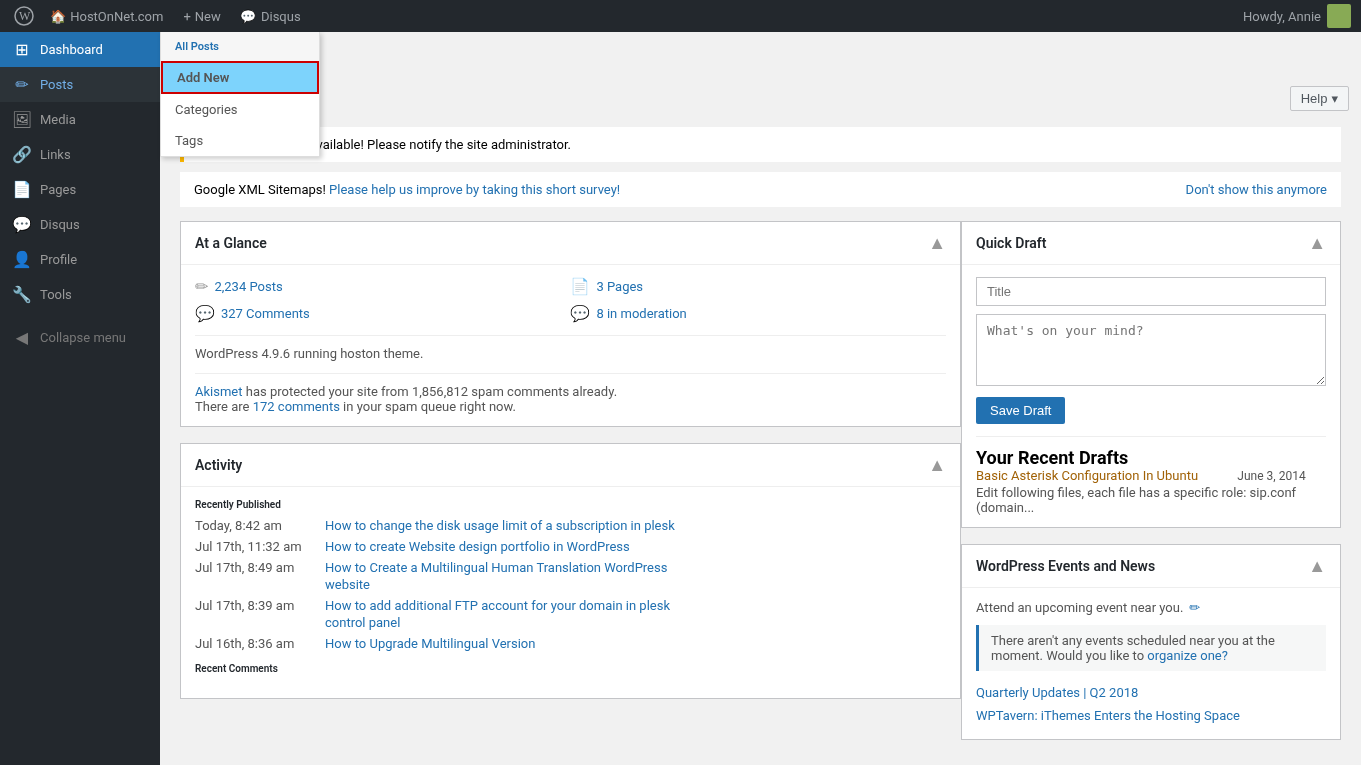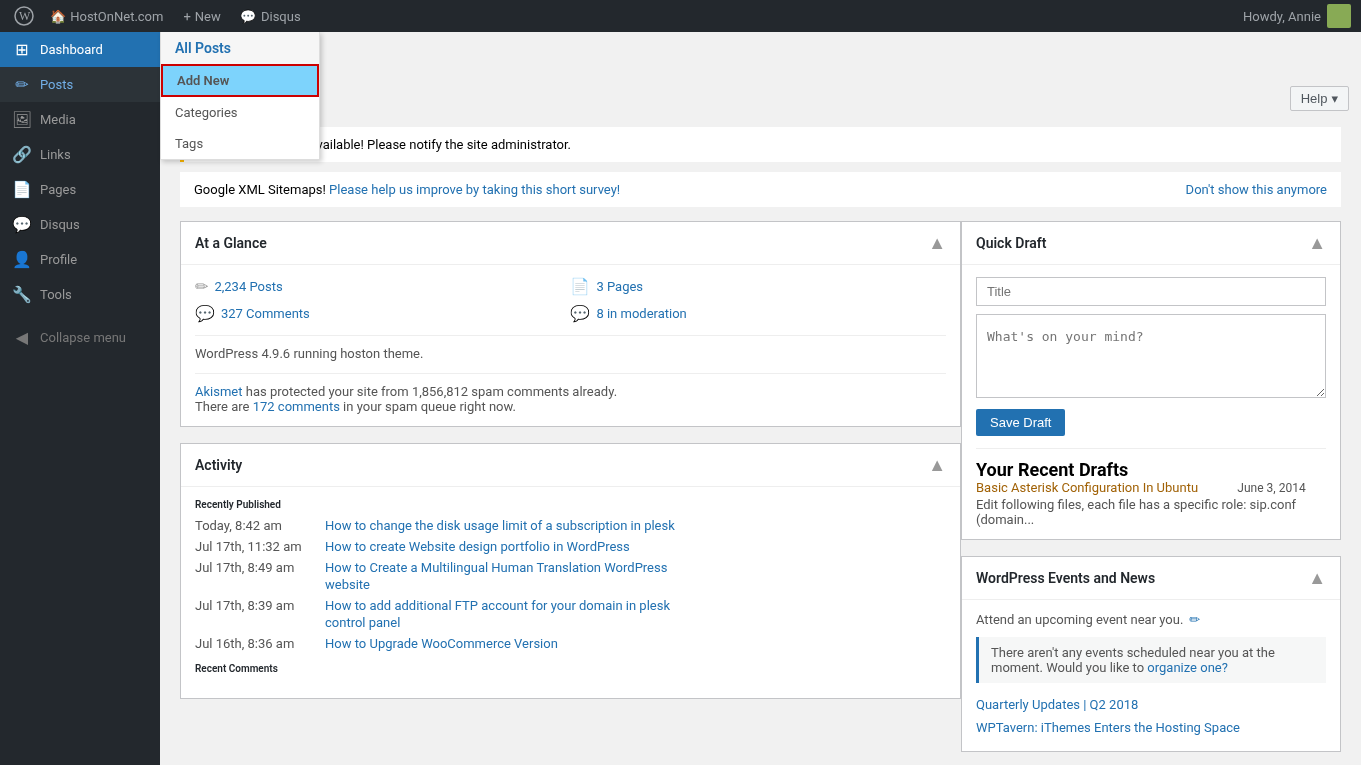--- a/index.html
+++ b/index.html
@@ -81,21 +81,21 @@
       background: #7dd3fc;
       border: 2px solid #cc0000;
       color: #555;
       font-weight: 600;
       padding: 7px 14px;
     }
     .posts-flyout .flyout-header {
       display: block;
       padding: 8px 14px;
       color: #2271b1;
-      font-size: 14px;
+      font-size: 11px;
       font-weight: 600;
       cursor: pointer;
       background: #f6f6f6;
     }
 
     
     #wpcontent {
       flex: 1;
       padding: 0;
       min-width: 0;
@@ -204,24 +204,24 @@
     .quick-draft-title {
       width: 100%;
       padding: 6px 10px;
       font-size: 13px;
       border: 1px solid #c3c4c7;
       margin-bottom: 8px;
       color: #aaa;
     }
     .quick-draft-body {
       width: 100%;
-      padding: 14px 10px;
+      padding: 8px 10px;
       font-size: 13px;
       border: 1px solid #c3c4c7;
-      height: 84px;
+      height: 72px;
       resize: vertical;
       color: #aaa;
     }
     .save-draft-btn {
       background: #2271b1;
       color: #fff;
       border: none;
       padding: 6px 14px;
       font-size: 13px;
       cursor: pointer;
@@ -440,21 +440,21 @@
                 <div class="activity-item">
                   <span class="activity-date">Jul 17th, 8:39 am</span>
                   <div class="activity-link activity-multiline">
                     <a>How to add additional FTP account for your domain in plesk</a>
                     <a>control panel</a>
                   </div>
                 </div>
                 <div class="activity-item">
                   <span class="activity-date">Jul 16th, 8:36 am</span>
                   <div class="activity-link">
-                    <a>How to Upgrade WooCommerce Version</a>
+                    <a>How to Upgrade Multilingual Version</a>
                   </div>
                 </div>
               </div>
               <div class="activity-section">
                 <h3>Recent Comments</h3>
               </div>
             </div>
           </div>
         </div>
 

